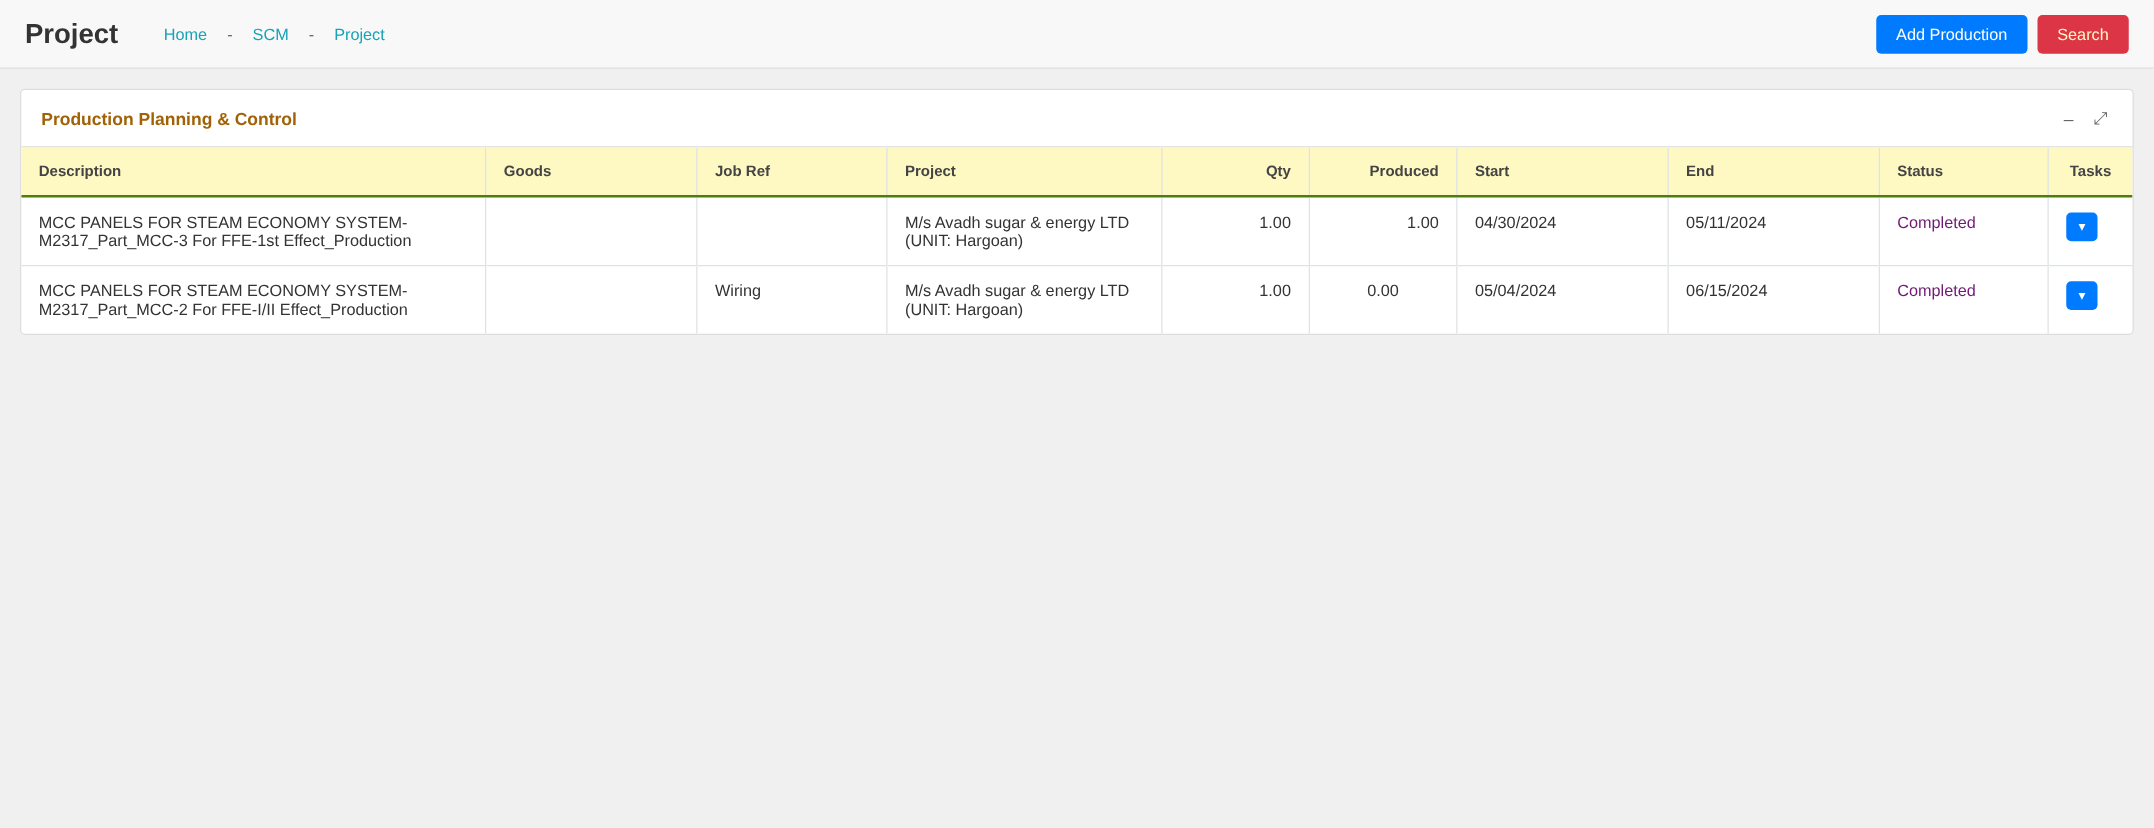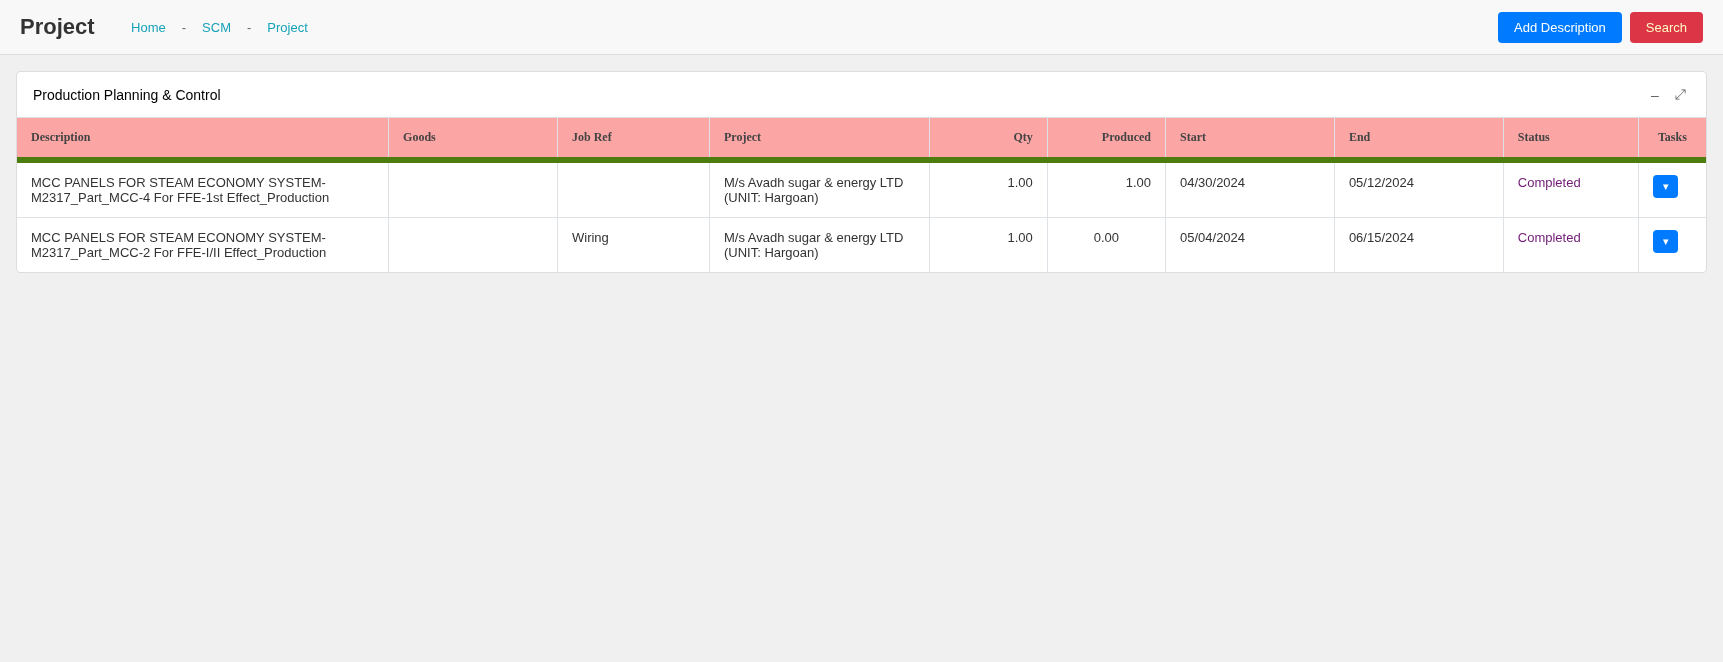--- a/index.html
+++ b/index.html
@@ -82,22 +82,22 @@
     }
     .panel-header {
       padding: 12px 16px;
       border-bottom: 1px solid #ddd;
       display: flex;
       align-items: center;
       justify-content: space-between;
     }
     .panel-title {
       font-size: 14px;
-      font-weight: 400;
-      color: #000000;
+      font-weight: 700;
+      color: #a16207;
     }
     .panel-controls {
       display: flex;
       gap: 8px;
       align-items: center;
     }
     .panel-ctrl-btn {
       background: none;
       border: none;
       cursor: pointer;
@@ -108,23 +108,22 @@
 
     
     .table-wrapper {
       overflow-x: auto;
     }
     table {
       width: 100%;
       border-collapse: collapse;
     }
     thead tr {
-      background: #fca5a5;
-      border-bottom: 6px solid #4d7c0f;
-      font-family: Liberation Serif, serif;
+      background: #fef9c3;
+      border-bottom: 2px solid #4d7c0f;
     }
     thead th {
       padding: 12px 14px;
       text-align: left;
       font-weight: 600;
       font-size: 12px;
       color: #444;
       border-right: 1px solid #dee2e6;
       white-space: nowrap;
     }
@@ -187,21 +186,21 @@
     <span class="breadcrumb">
       <span class="breadcrumb-sep">&nbsp;&nbsp;&nbsp;&nbsp;</span>
       <a href="#">Home</a>
       <span class="breadcrumb-sep">-</span>
       <a href="#">SCM</a>
       <span class="breadcrumb-sep">-</span>
       <a href="#">Project</a>
     </span>
   </div>
   <div class="top-bar-right">
-    <button class="btn-add-transaction">Add Description</button>
+    <button class="btn-add-transaction">Add Production</button>
     <button class="btn-search">Search</button>
   </div>
 </div>
 
 <div class="main-content">
   <div class="panel">
 
     <div class="panel-header">
       <span class="panel-title">Production Planning &amp; Control</span>
       <div class="panel-controls">
@@ -221,28 +220,28 @@
             <th class="col-qty">Qty</th>
             <th class="col-produced">Produced</th>
             <th class="col-start">Start</th>
             <th class="col-end">End</th>
             <th class="col-status">Status</th>
             <th class="col-tasks">Tasks</th>
           </tr>
         </thead>
         <tbody id="table-body">
         <tr>
-              <td class="col-desc">MCC PANELS FOR STEAM ECONOMY SYSTEM-M2317_Part_MCC-4 For FFE-1st Effect_Production</td>
+              <td class="col-desc">MCC PANELS FOR STEAM ECONOMY SYSTEM-M2317_Part_MCC-3 For FFE-1st Effect_Production</td>
               <td class="col-goods"></td>
               <td class="col-jobref"></td>
               <td class="col-project">M/s Avadh sugar &amp; energy LTD (UNIT: Hargoan)</td>
               <td class="col-qty" style="text-align: right;">1.00</td>
               <td class="col-produced" style="text-align: right;">1.00</td>
               <td class="col-start">04/30/2024</td>
-              <td class="col-end">05/12/2024</td>
+              <td class="col-end">05/11/2024</td>
               <td class="col-status"><span class="status-completed">Completed</span></td>
               <td class="col-tasks" style="text-align: center;">
                 <button class="tasks-btn">
                   <span class="chevron">▾</span>
                 </button>
               </td>
             </tr>
             <tr>
               <td class="col-desc">MCC PANELS FOR STEAM ECONOMY SYSTEM-M2317_Part_MCC-2 For FFE-I/II Effect_Production</td>
               <td class="col-goods"></td>

